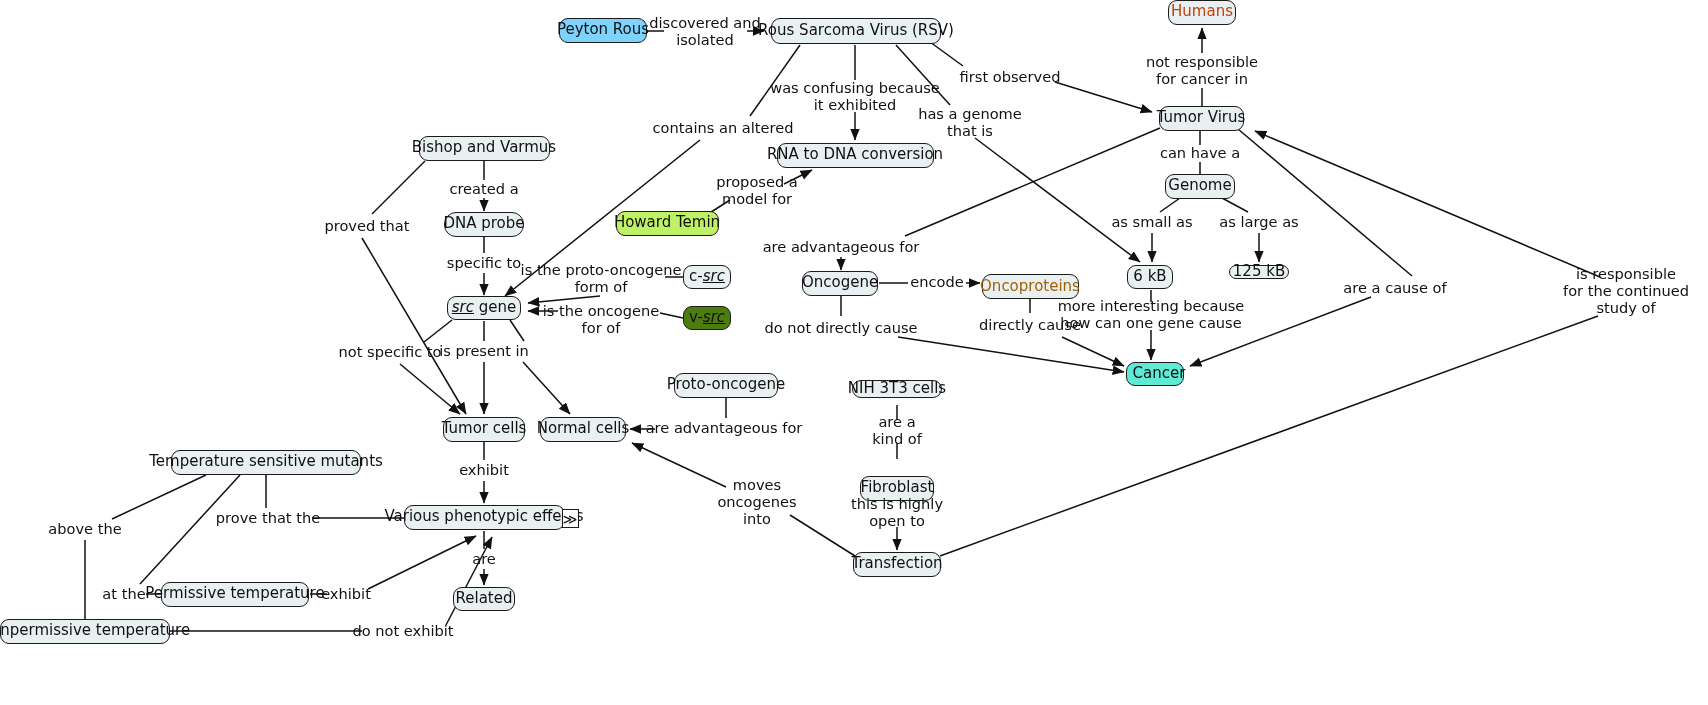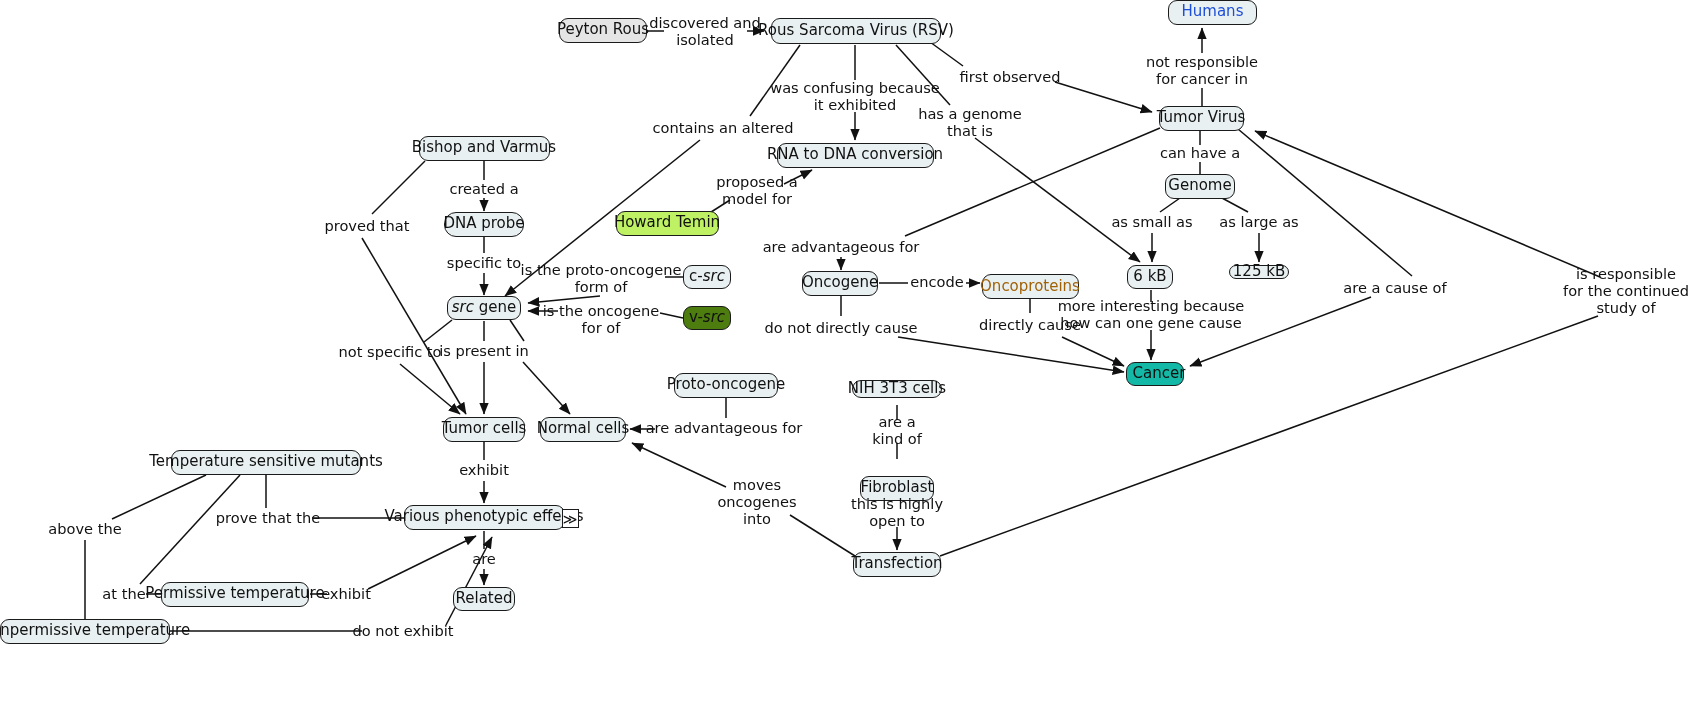--- a/index.html
+++ b/index.html
@@ -3,21 +3,21 @@
 <meta charset="utf-8">
 <style>
   html,body{margin:0;padding:0;background:#ffffff;}
   body{width:1708px;height:705px;overflow:hidden;font-family:"DejaVu Sans","Liberation Sans",sans-serif;}
   #cmap{position:relative;width:1708px;height:705px;background:#ffffff;}
   svg#edges{position:absolute;left:0;top:0;width:1708px;height:705px;}
   .node{position:absolute;box-sizing:border-box;background:#e9f0f2;border:1.4px solid #1b1b1b;
         border-radius:9px;color:#111111;font-size:15px;line-height:1.1;
         display:flex;align-items:center;justify-content:center;white-space:nowrap;
         padding:4px 11px 5px 11px;}
-  .node .it{font-style:italic;}
+  .node .it{font-style:italic;text-decoration:underline;}
   .lbl{position:absolute;color:#111111;font-size:14.6px;line-height:1.17;white-space:pre;text-align:center;
        transform:translate(-50%,-50%);}
   .moreinfo{position:absolute;border:1.3px solid #1b1b1b;background:#ffffff;
             width:15px;height:17px;display:flex;align-items:center;justify-content:center;
             font-size:14px;line-height:1;color:#111;}
 </style>
 </head>
 <body>
 
 <div id="cmap">
@@ -135,27 +135,27 @@
       <line x1="170" y1="631" x2="362" y2="631"></line>
       <line x1="446" y1="625" x2="492" y2="537" marker-end="url(#ah)"></line>
 
       <line x1="484" y1="531" x2="484" y2="549"></line>
       <line x1="484" y1="569" x2="484" y2="585" marker-end="url(#ah)"></line>
 
     </g>
   </svg>
 
   <div id="nodes-layer">
-      <div class="node" style="left: 559px; top: 17.5px; width: 88px; height: 25px; background: #e5e5e5; border-color: rgb(27, 27, 27); color: rgb(17, 17, 17);">
+      <div class="node" style="left: 559px; top: 17.5px; width: 88px; height: 25px; background: #7dd3fc; border-color: rgb(27, 27, 27); color: rgb(17, 17, 17);">
         <span>Peyton Rous</span>
       </div>
       <div class="node" style="left: 771px; top: 18px; width: 170px; height: 26px; background: rgb(233, 240, 242); border-color: rgb(27, 27, 27); color: rgb(17, 17, 17);">
         <span>Rous Sarcoma Virus (RSV)</span>
       </div>
-      <div class="node" style="left: 1168px; top: -0.5px; width: 89px; height: 25px; background: rgb(233, 240, 242); border-color: rgb(27, 27, 27); color: #1d4ed8;">
+      <div class="node" style="left: 1168px; top: -0.5px; width: 68px; height: 25px; background: rgb(233, 240, 242); border-color: rgb(27, 27, 27); color: #c2410c;">
         <span>Humans</span>
       </div>
       <div class="node" style="left: 1158.5px; top: 105.5px; width: 85px; height: 25px; background: rgb(233, 240, 242); border-color: rgb(27, 27, 27); color: rgb(17, 17, 17);">
         <span>Tumor Virus</span>
       </div>
       <div class="node" style="left: 776.5px; top: 142.5px; width: 157px; height: 25px; background: rgb(233, 240, 242); border-color: rgb(27, 27, 27); color: rgb(17, 17, 17);">
         <span>RNA to DNA conversion</span>
       </div>
       <div class="node" style="left: 1165px; top: 173.5px; width: 70px; height: 25px; background: rgb(233, 240, 242); border-color: rgb(27, 27, 27); color: rgb(17, 17, 17);">
         <span>Genome</span>
@@ -183,21 +183,21 @@
       </div>
       <div class="node" style="left: 981.5px; top: 274px; width: 97px; height: 25px; background: rgb(233, 240, 242); border-color: rgb(27, 27, 27); color: #a16207;">
         <span>Oncoproteins</span>
       </div>
       <div class="node" style="left: 1127px; top: 265px; width: 46px; height: 24px; background: rgb(233, 240, 242); border-color: rgb(27, 27, 27); color: rgb(17, 17, 17);">
         <span>6 kB</span>
       </div>
       <div class="node" style="left: 1229px; top: 265px; width: 60px; height: 14px; background: rgb(233, 240, 242); border-color: rgb(27, 27, 27); color: rgb(17, 17, 17);">
         <span>125 kB</span>
       </div>
-      <div class="node" style="left: 1126px; top: 362px; width: 58px; height: 24px; background: #14b8a6; border-color: rgb(27, 27, 27); color: rgb(17, 17, 17); padding-left: 19px;">
+      <div class="node" style="left: 1126px; top: 362px; width: 58px; height: 24px; background: #5eead4; border-color: rgb(27, 27, 27); color: rgb(17, 17, 17); padding-left: 19px;">
         <span>Cancer</span>
       </div>
       <div class="node" style="left: 443px; top: 416.5px; width: 82px; height: 25px; background: rgb(233, 240, 242); border-color: rgb(27, 27, 27); color: rgb(17, 17, 17);">
         <span>Tumor cells</span>
       </div>
       <div class="node" style="left: 540px; top: 416.5px; width: 86px; height: 25px; background: rgb(233, 240, 242); border-color: rgb(27, 27, 27); color: rgb(17, 17, 17);">
         <span>Normal cells</span>
       </div>
       <div class="node" style="left: 674px; top: 372.5px; width: 104px; height: 25px; background: rgb(233, 240, 242); border-color: rgb(27, 27, 27); color: rgb(17, 17, 17);">
         <span>Proto-oncogene</span>

